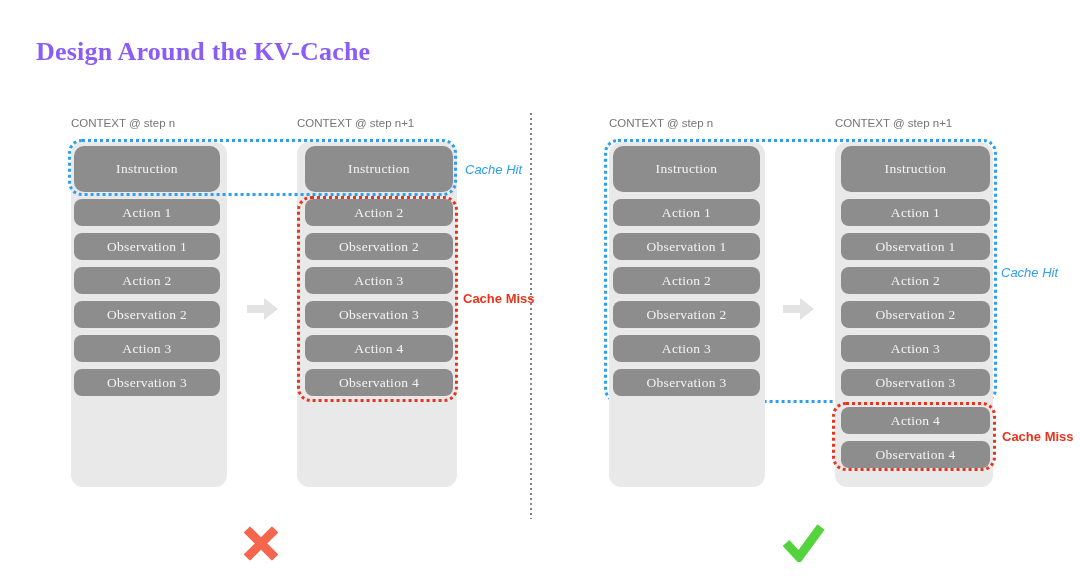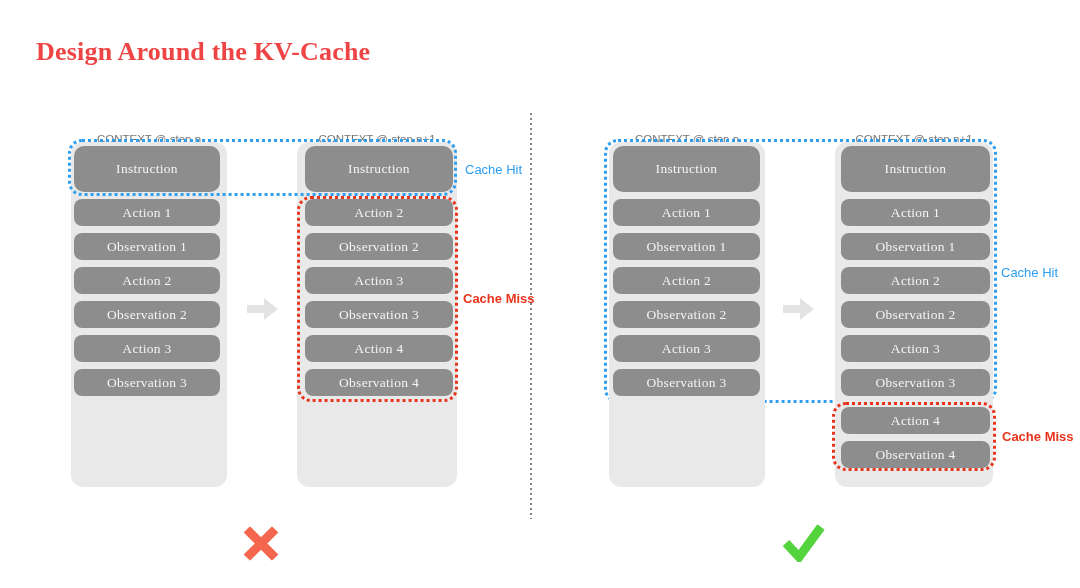--- a/index.html
+++ b/index.html
@@ -5,35 +5,35 @@
   html,body { margin:0; padding:0; background:#ffffff; }
   body {
     width:1080px; height:588px; overflow:hidden;
     font-family:"Liberation Sans", sans-serif;
   }
   .stage { position:relative; width:1080px; height:588px; background:#fff; }
 
   .title {
     position:absolute; left:36px; top:20px;
     font-family:"Liberation Serif", serif; font-weight:700;
-    font-size:26px; color:#ef4444; letter-spacing:0.2px;
+    font-size:26px; color:#8b5cf6; letter-spacing:0.2px;
   }
 
   .divider {
     position:absolute; left:530px; top:113px; width:2px; height:406px;
     background:repeating-linear-gradient(to bottom, var(--divider-gray) 0 2px, transparent 2px 5px);
   }
 
   .panel { position:absolute; top:115px; width:480px; height:450px; }
   .panel-bad  { left:66px; }
   .panel-good { left:600px; }
 
   .col-header {
-    position:absolute; top:18px; font-size:11.5px; color:var(--header-text);
-    text-align:center; white-space:nowrap;
+    position:absolute; top:2px; font-size:11.5px; color:var(--header-text);
+    white-space:nowrap;
   }
   .panel-bad  .h1 { left:5px;   width:156px; }
   .panel-bad  .h2 { left:231px; width:160px; }
   .panel-good .h1 { left:9px;   width:156px; }
   .panel-good .h2 { left:235px; width:158px; }
 
   .colbg {
     position:absolute; top:27px; height:345px;
     background:var(--column-bg); border-radius:12px;
   }
@@ -58,21 +58,21 @@
 
   .region { position:absolute; border-radius:14px; box-sizing:border-box; }
   .region.blue { border:3px dotted var(--blue); }
   .region.red  { border:3px dotted var(--red); }
   .panel-bad  .region.blue { left:2px;   top:24px;  width:389px; height:57px; }
   .panel-bad  .region.red  { left:231px; top:81px;  width:161px; height:206px; }
   .panel-good .region.blue { left:4px;   top:24px;  width:393px; height:264px; }
   .panel-good .region.red  { left:232px; top:287px; width:164px; height:69px; }
 
   .lbl { position:absolute; font-size:13px; white-space:nowrap; }
-  .lbl.hit  { color:var(--blue); }
+  .lbl.hit  { color:var(--blue);font-style:italic; }
   .lbl.miss { color:var(--red);font-weight:bold; }
   .panel-bad  .lbl.hit  { left:399px; top:47px; }
   .panel-bad  .lbl.miss { left:397px; top:176px; }
   .panel-good .lbl.hit  { left:401px; top:150px; }
   .panel-good .lbl.miss { left:402px; top:314px; }
 
   .arrow { position:absolute; width:31px; height:22px; }
   .panel-bad  .arrow { left:181px; top:183px; }
   .panel-good .arrow { left:183px; top:183px; }
   .arrow .bar {

